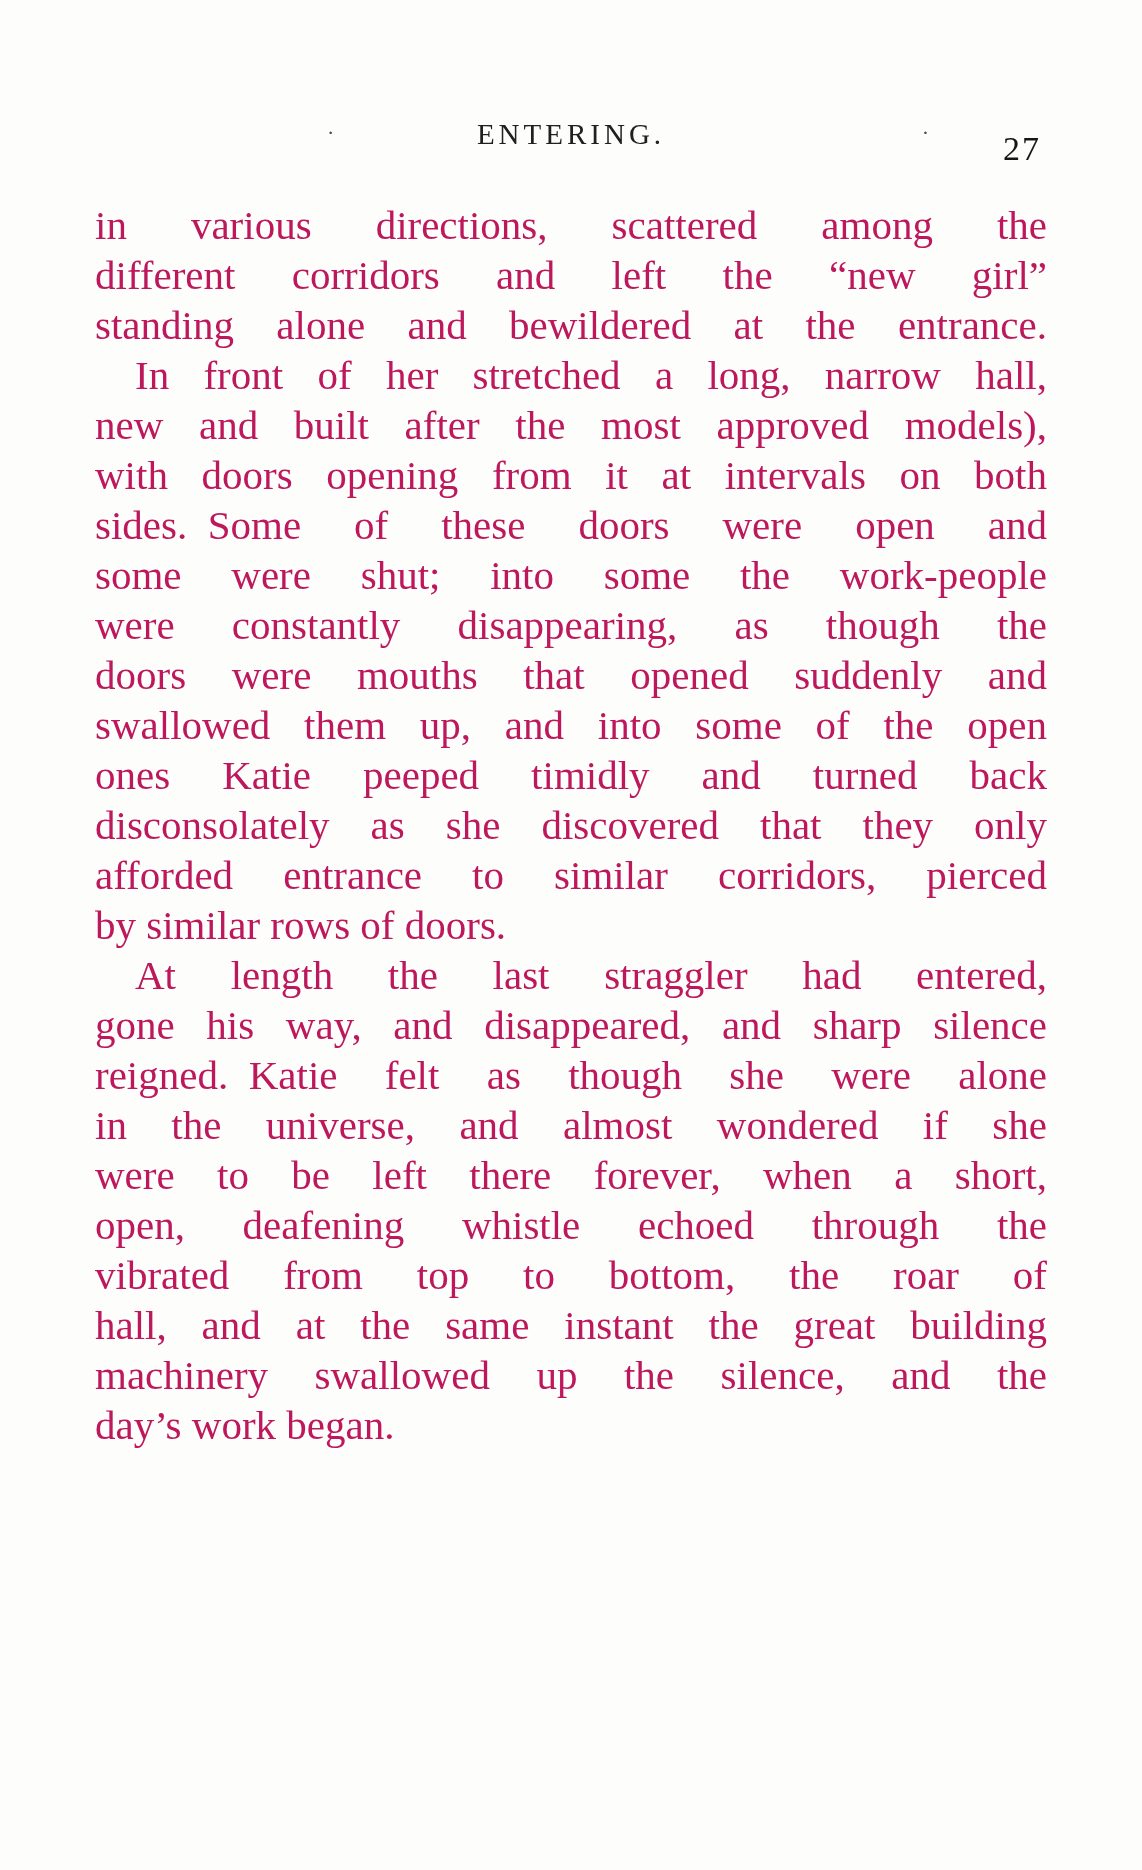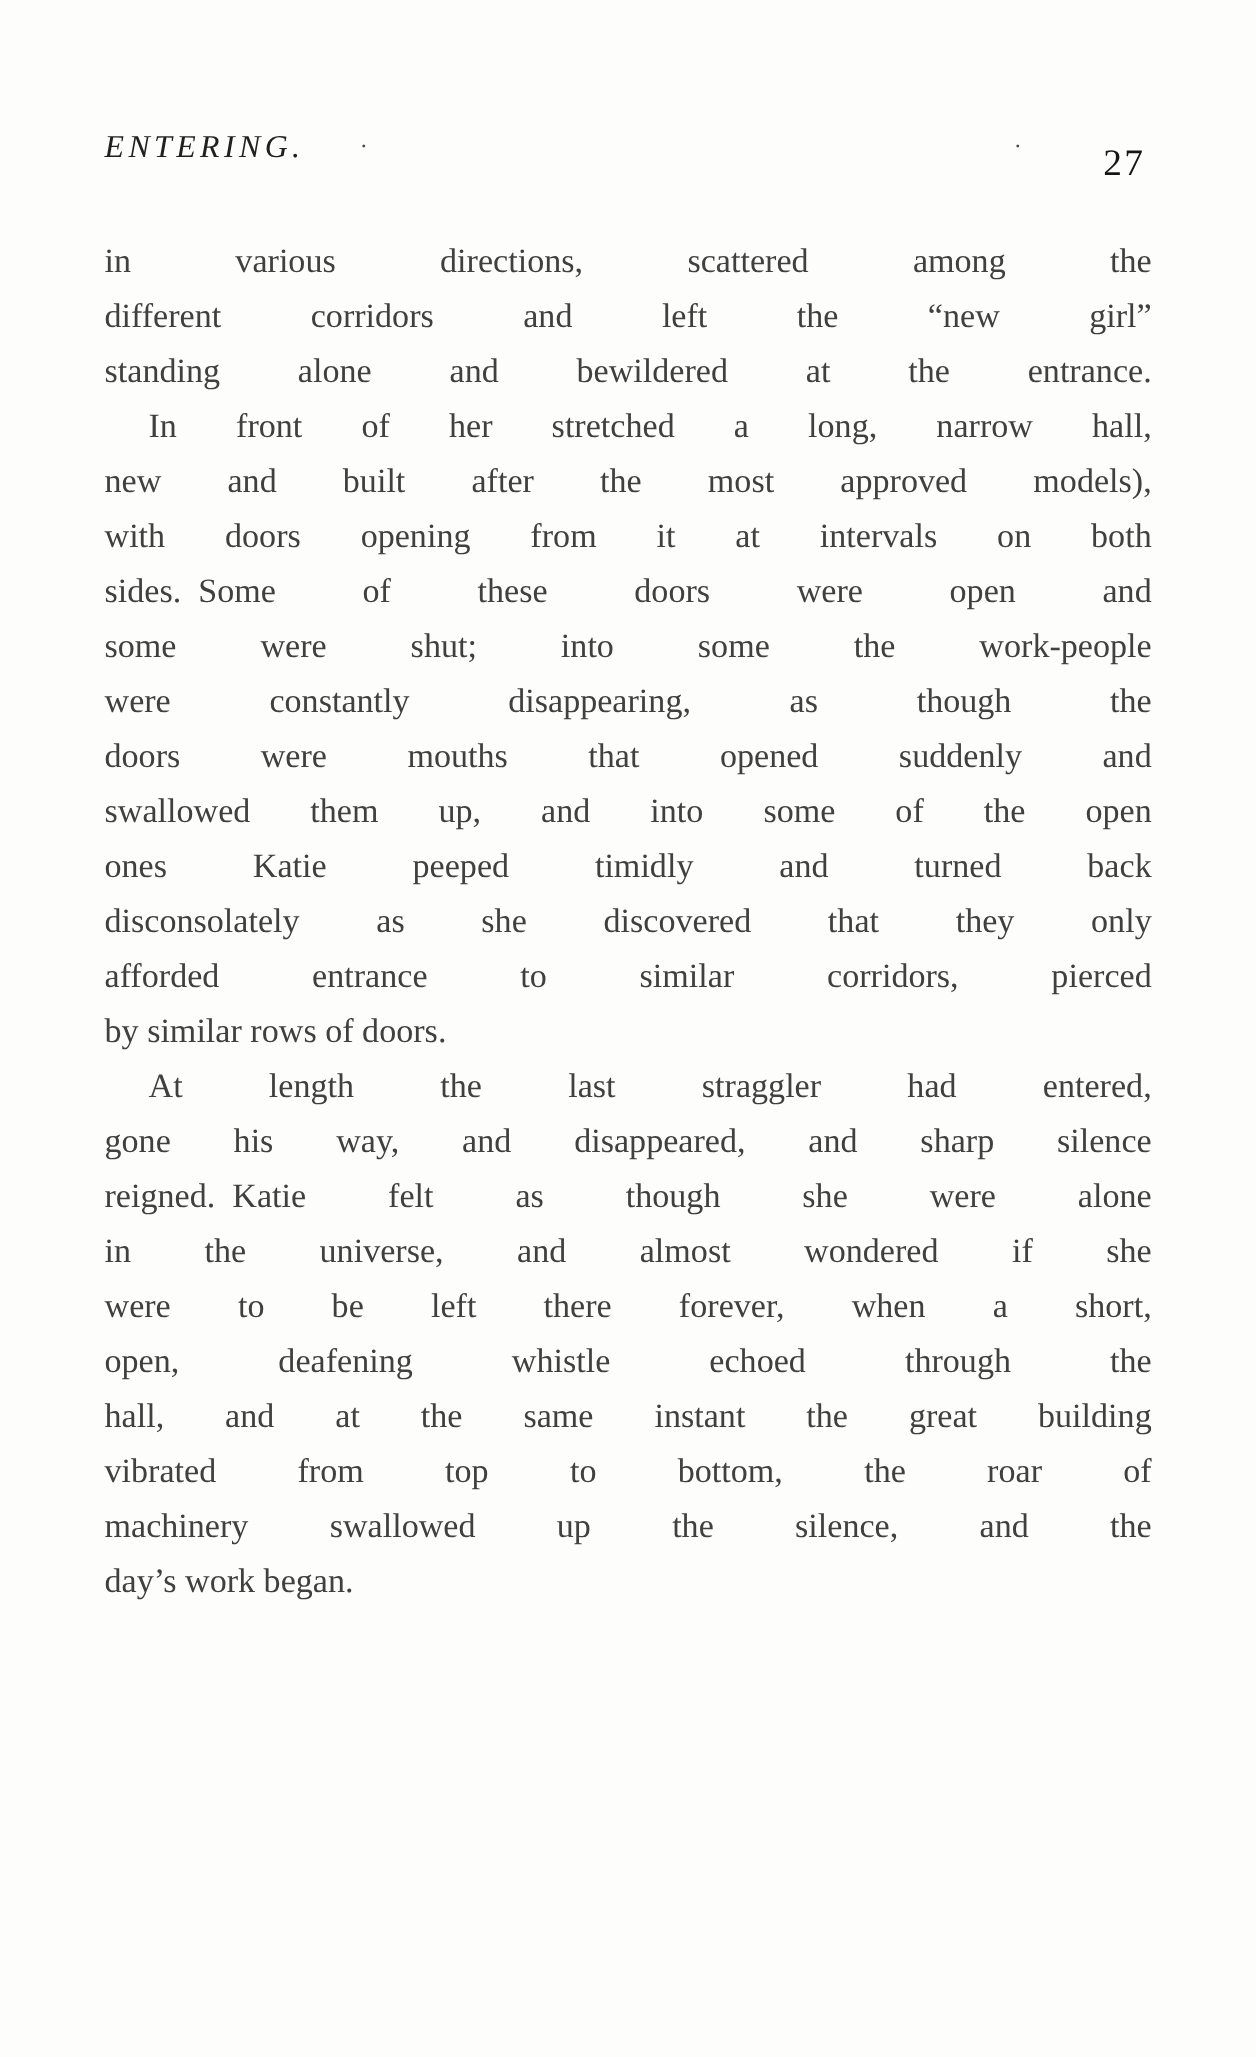--- a/index.html
+++ b/index.html
@@ -17,21 +17,21 @@
     overflow: hidden;
     box-sizing: border-box;
   }
   .header {
     position: relative;
     margin: 118px 95px 0 95px;
     height: 46px;
   }
   .running-title {
     display: block;
-    font-style: italic;
+    text-align: center;
     font-size: 29px;
     letter-spacing: 4px;
     color: #202020;
   }
   .page-number {
     position: absolute;
     right: 6px;
     top: -4px;
     font-size: 34px;
     letter-spacing: 2px;
@@ -41,24 +41,24 @@
   .header-mark {
     position: absolute;
     top: 2px;
     font-size: 22px;
     color: #4a4a4a;
   }
   .header-mark.left { left: 232px; }
   .header-mark.right { right: 118px; }
 
   .body-text {
-    margin: 48px 95px 0 95px;
-    font-size: 31px;
+    margin: 36px 95px 0 95px;
+    font-size: 41px;
     line-height: 50px;
-    color: #404040;
+    color: #be185d;
   }
   .paragraph { margin: 0; }
   .line {
     text-align: justify;
     text-align-last: justify;
   }
   .line.last {
     text-align-last: left;
   }
   .paragraph.justify-last .line.last {
@@ -98,19 +98,19 @@
         <div class="line">afforded entrance to similar corridors, pierced</div>
         <div class="line last">by similar rows of doors.</div>
       </div>
       <div class="paragraph">
         <div class="line indent">At length the last straggler had entered,</div>
         <div class="line">gone his way, and disappeared, and sharp silence</div>
         <div class="line">reigned. Katie felt as though she were alone</div>
         <div class="line">in the universe, and almost wondered if she</div>
         <div class="line">were to be left there forever, when a short,</div>
         <div class="line">open, deafening whistle echoed through the</div>
+        <div class="line">vibrated from top to bottom, the roar of</div>
         <div class="line">hall, and at the same instant the great building</div>
-        <div class="line">vibrated from top to bottom, the roar of</div>
         <div class="line">machinery swallowed up the silence, and the</div>
         <div class="line last">day’s work began.</div>
       </div>
     </div>
 </div>
 
 </body></html>

